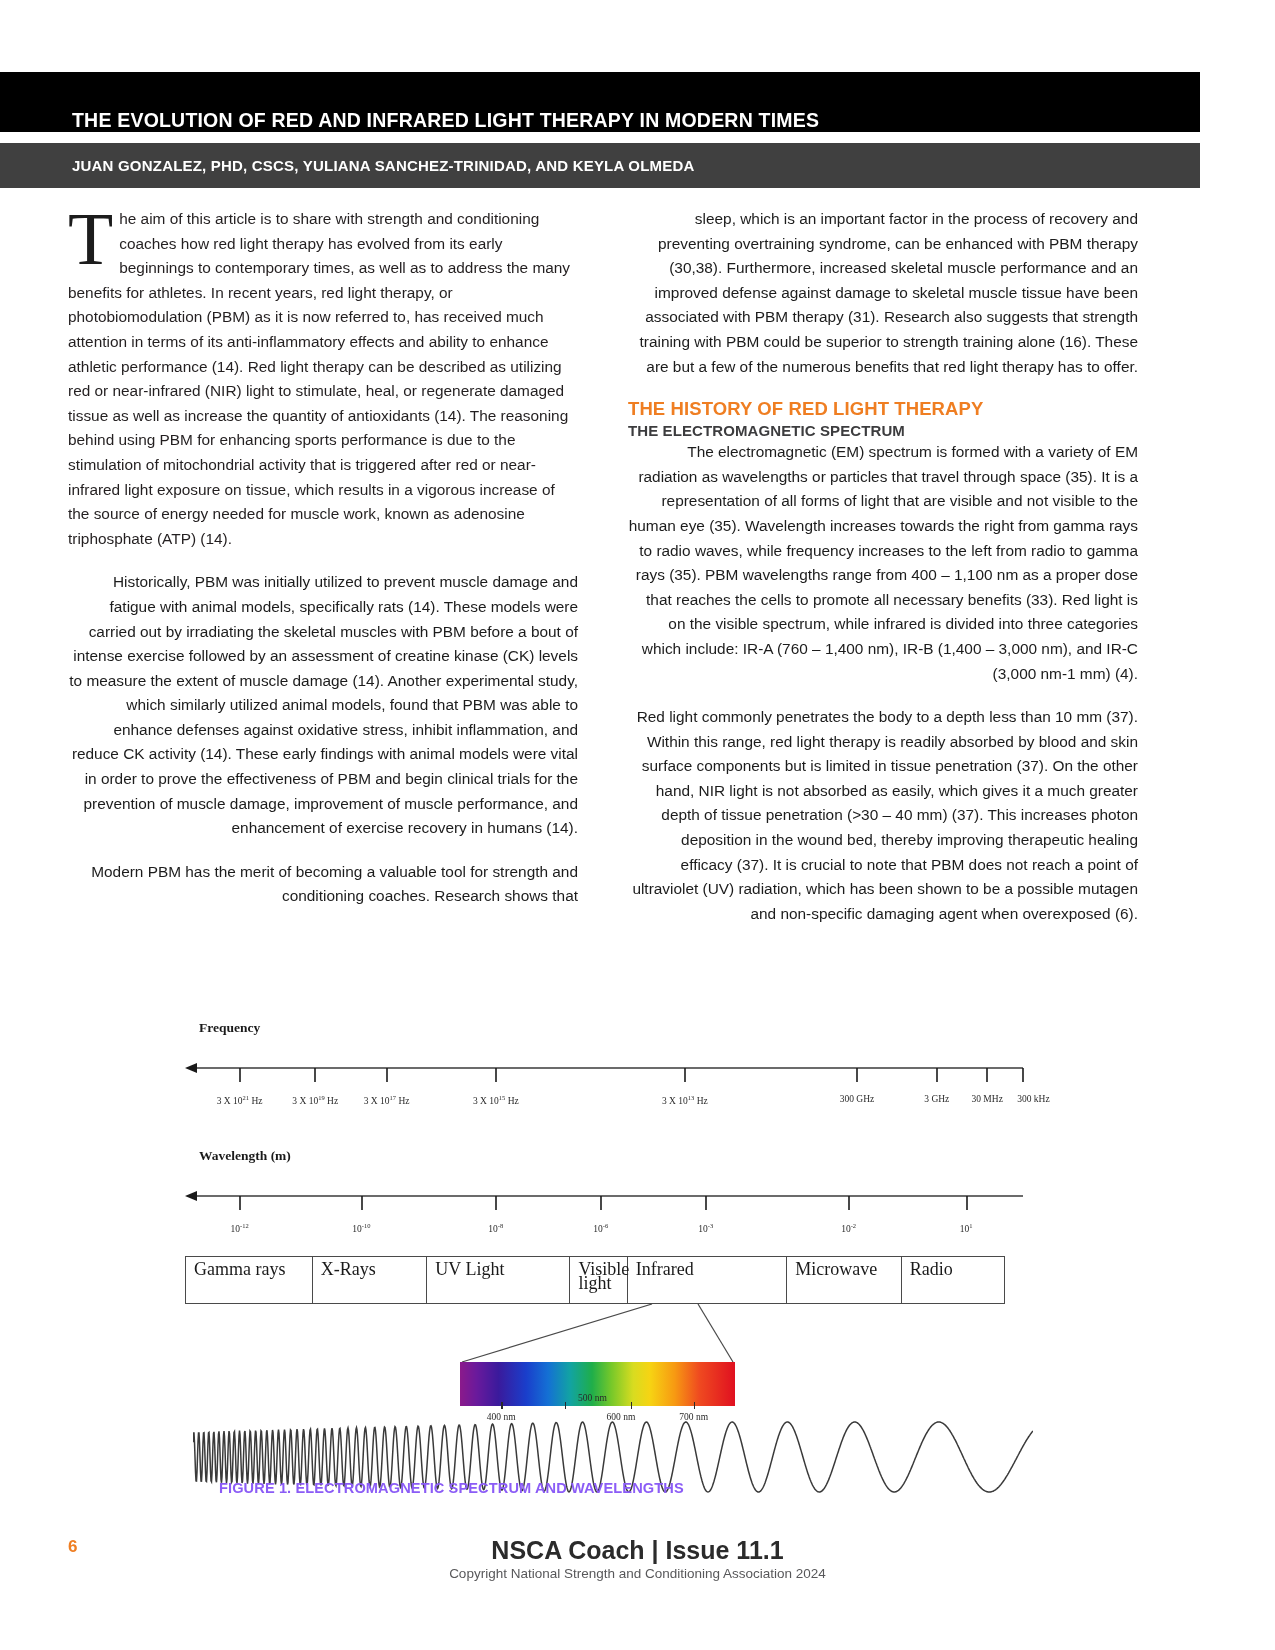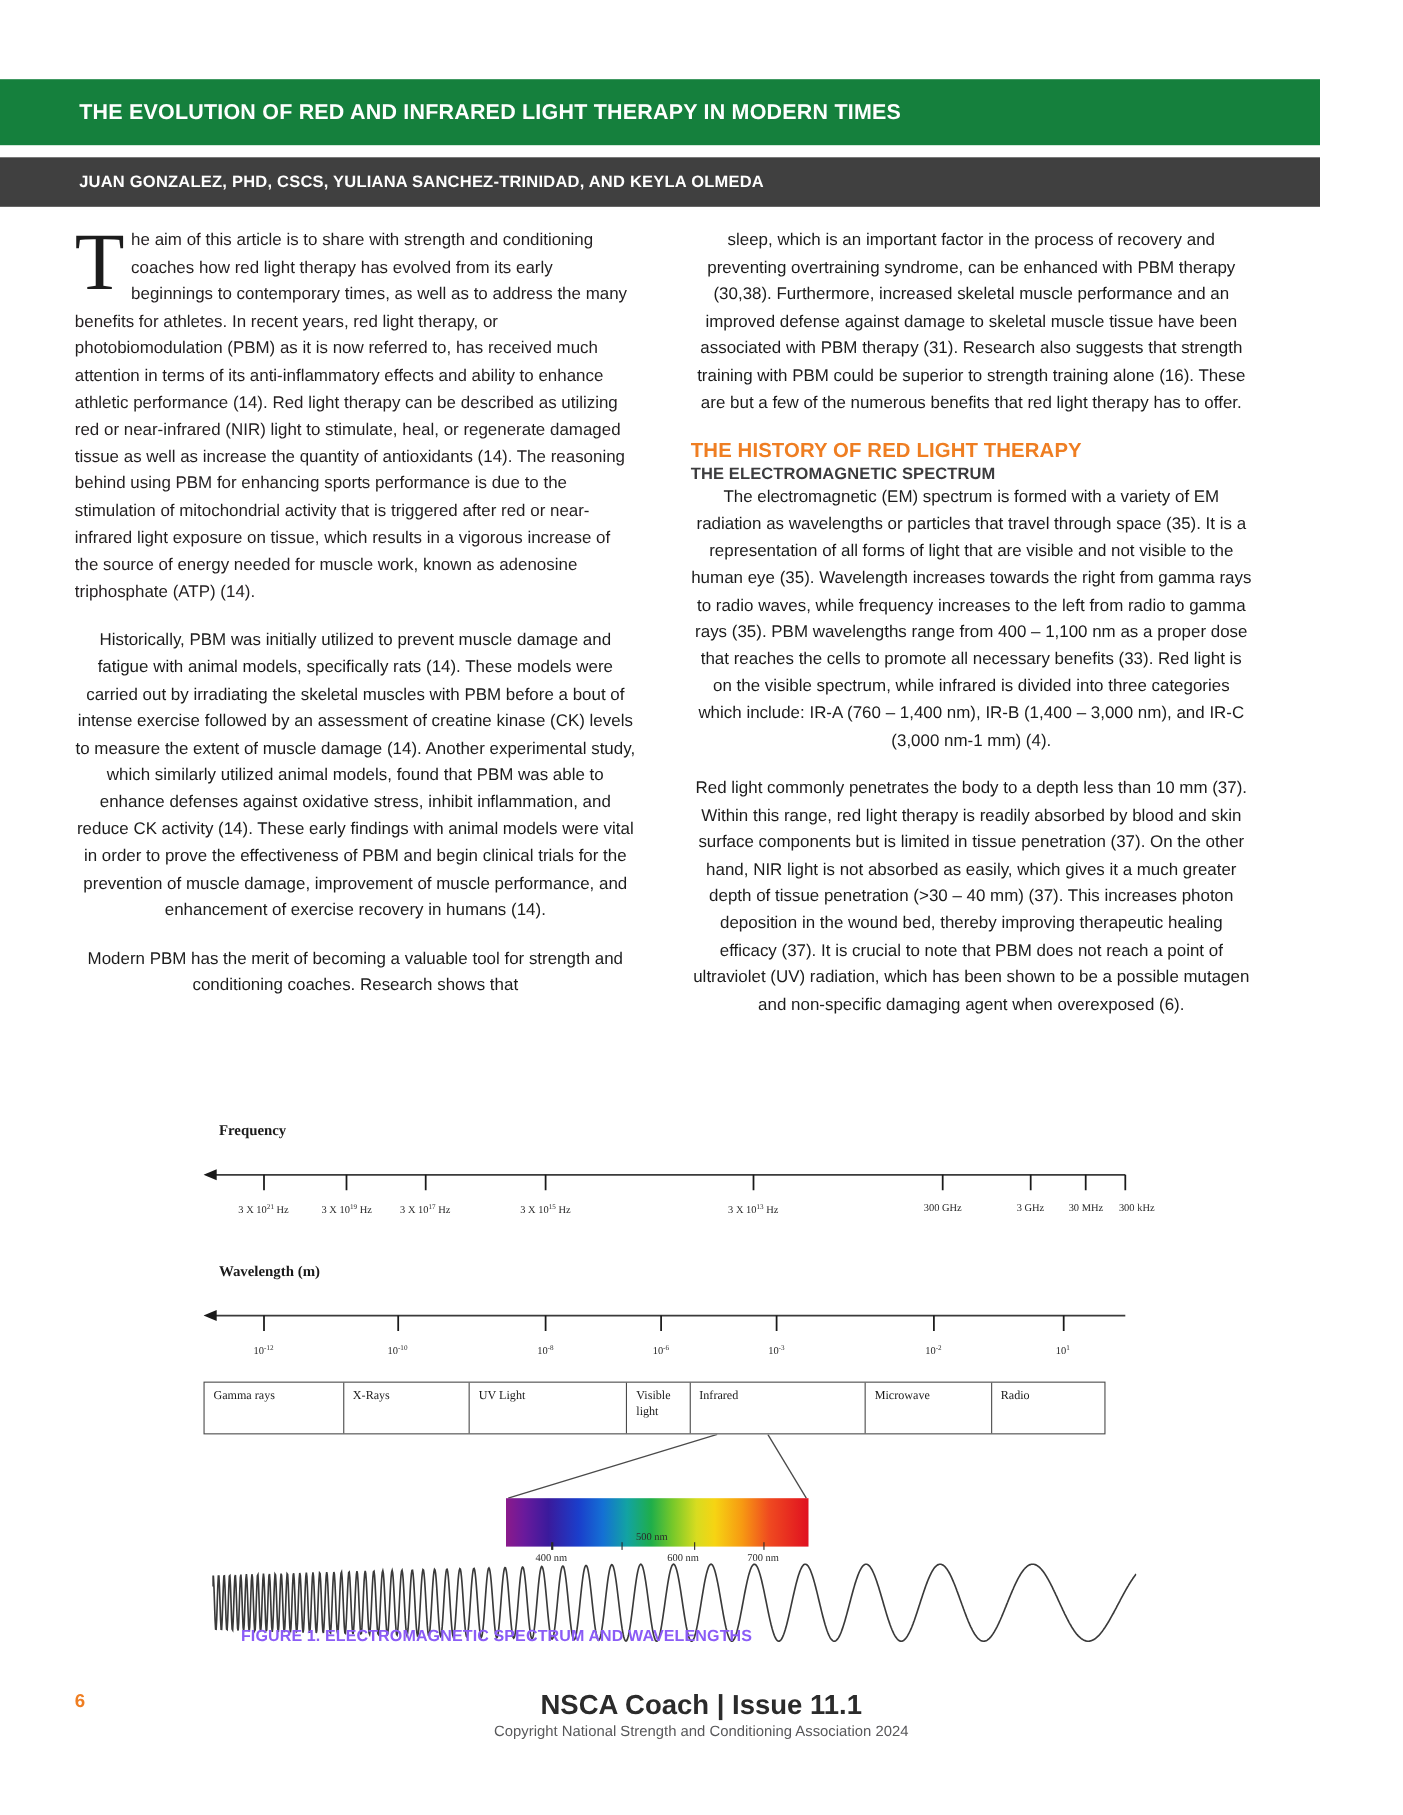--- a/index.html
+++ b/index.html
@@ -9,22 +9,22 @@
     background:#ffffff;
     font-family:"Liberation Sans", sans-serif;
     color:#231f20;
     position:relative;
     overflow:hidden;
   }
 
   
   .title-banner{
     position:absolute; left:0; top:72px; width:1200px; height:60px;
-    background:#15803d;
-    display:flex; align-items:center;
+    background:#000000;
+    display:flex; align-items:flex-end;
   }
   .title-banner .txt{
     margin-left:72px;
     color:#ffffff;
     font-size:19.5px;
     font-weight:bold;
     letter-spacing:0.2px;
   }
   .author-banner{
     position:absolute; left:0; top:143px; width:1200px; height:45px;
@@ -60,21 +60,21 @@
     font-size:15px;
     font-weight:bold;
     color:#3c3c3e;
     letter-spacing:0.1px;
   }
   p.body{
     margin:0 0 19px 0;
     font-size:15.4px;
     line-height:24.6px;
     color:#1c1c1c;
-    text-align:center;
+    text-align:right;
   }
   p.body:last-child{ margin-bottom:0; }
 
   
   .dropcap-para{
     position:relative;
     margin:0 0 19px 0;
     font-size:15.4px;
     line-height:24.6px;
   }
@@ -113,21 +113,21 @@
 
   .band-table{
     position:absolute; left:0; top:236px;
     width:820px; height:48px;
     border:1px solid #4a4a4a;
     display:flex;
   }
   .band{
     border-right:1px solid #4a4a4a;
     font-family:"Liberation Serif", serif;
-    font-size:11px;
+    font-size:18px;
     color:#1a1a1a;
     padding:5px 0 0 8px;
     line-height:14px;
   }
   .band:last-child{ border-right:none; }
 
   .spectrum-bar{
     position:absolute;
     left:275px; top:342px;
     width:275px; height:44px;

